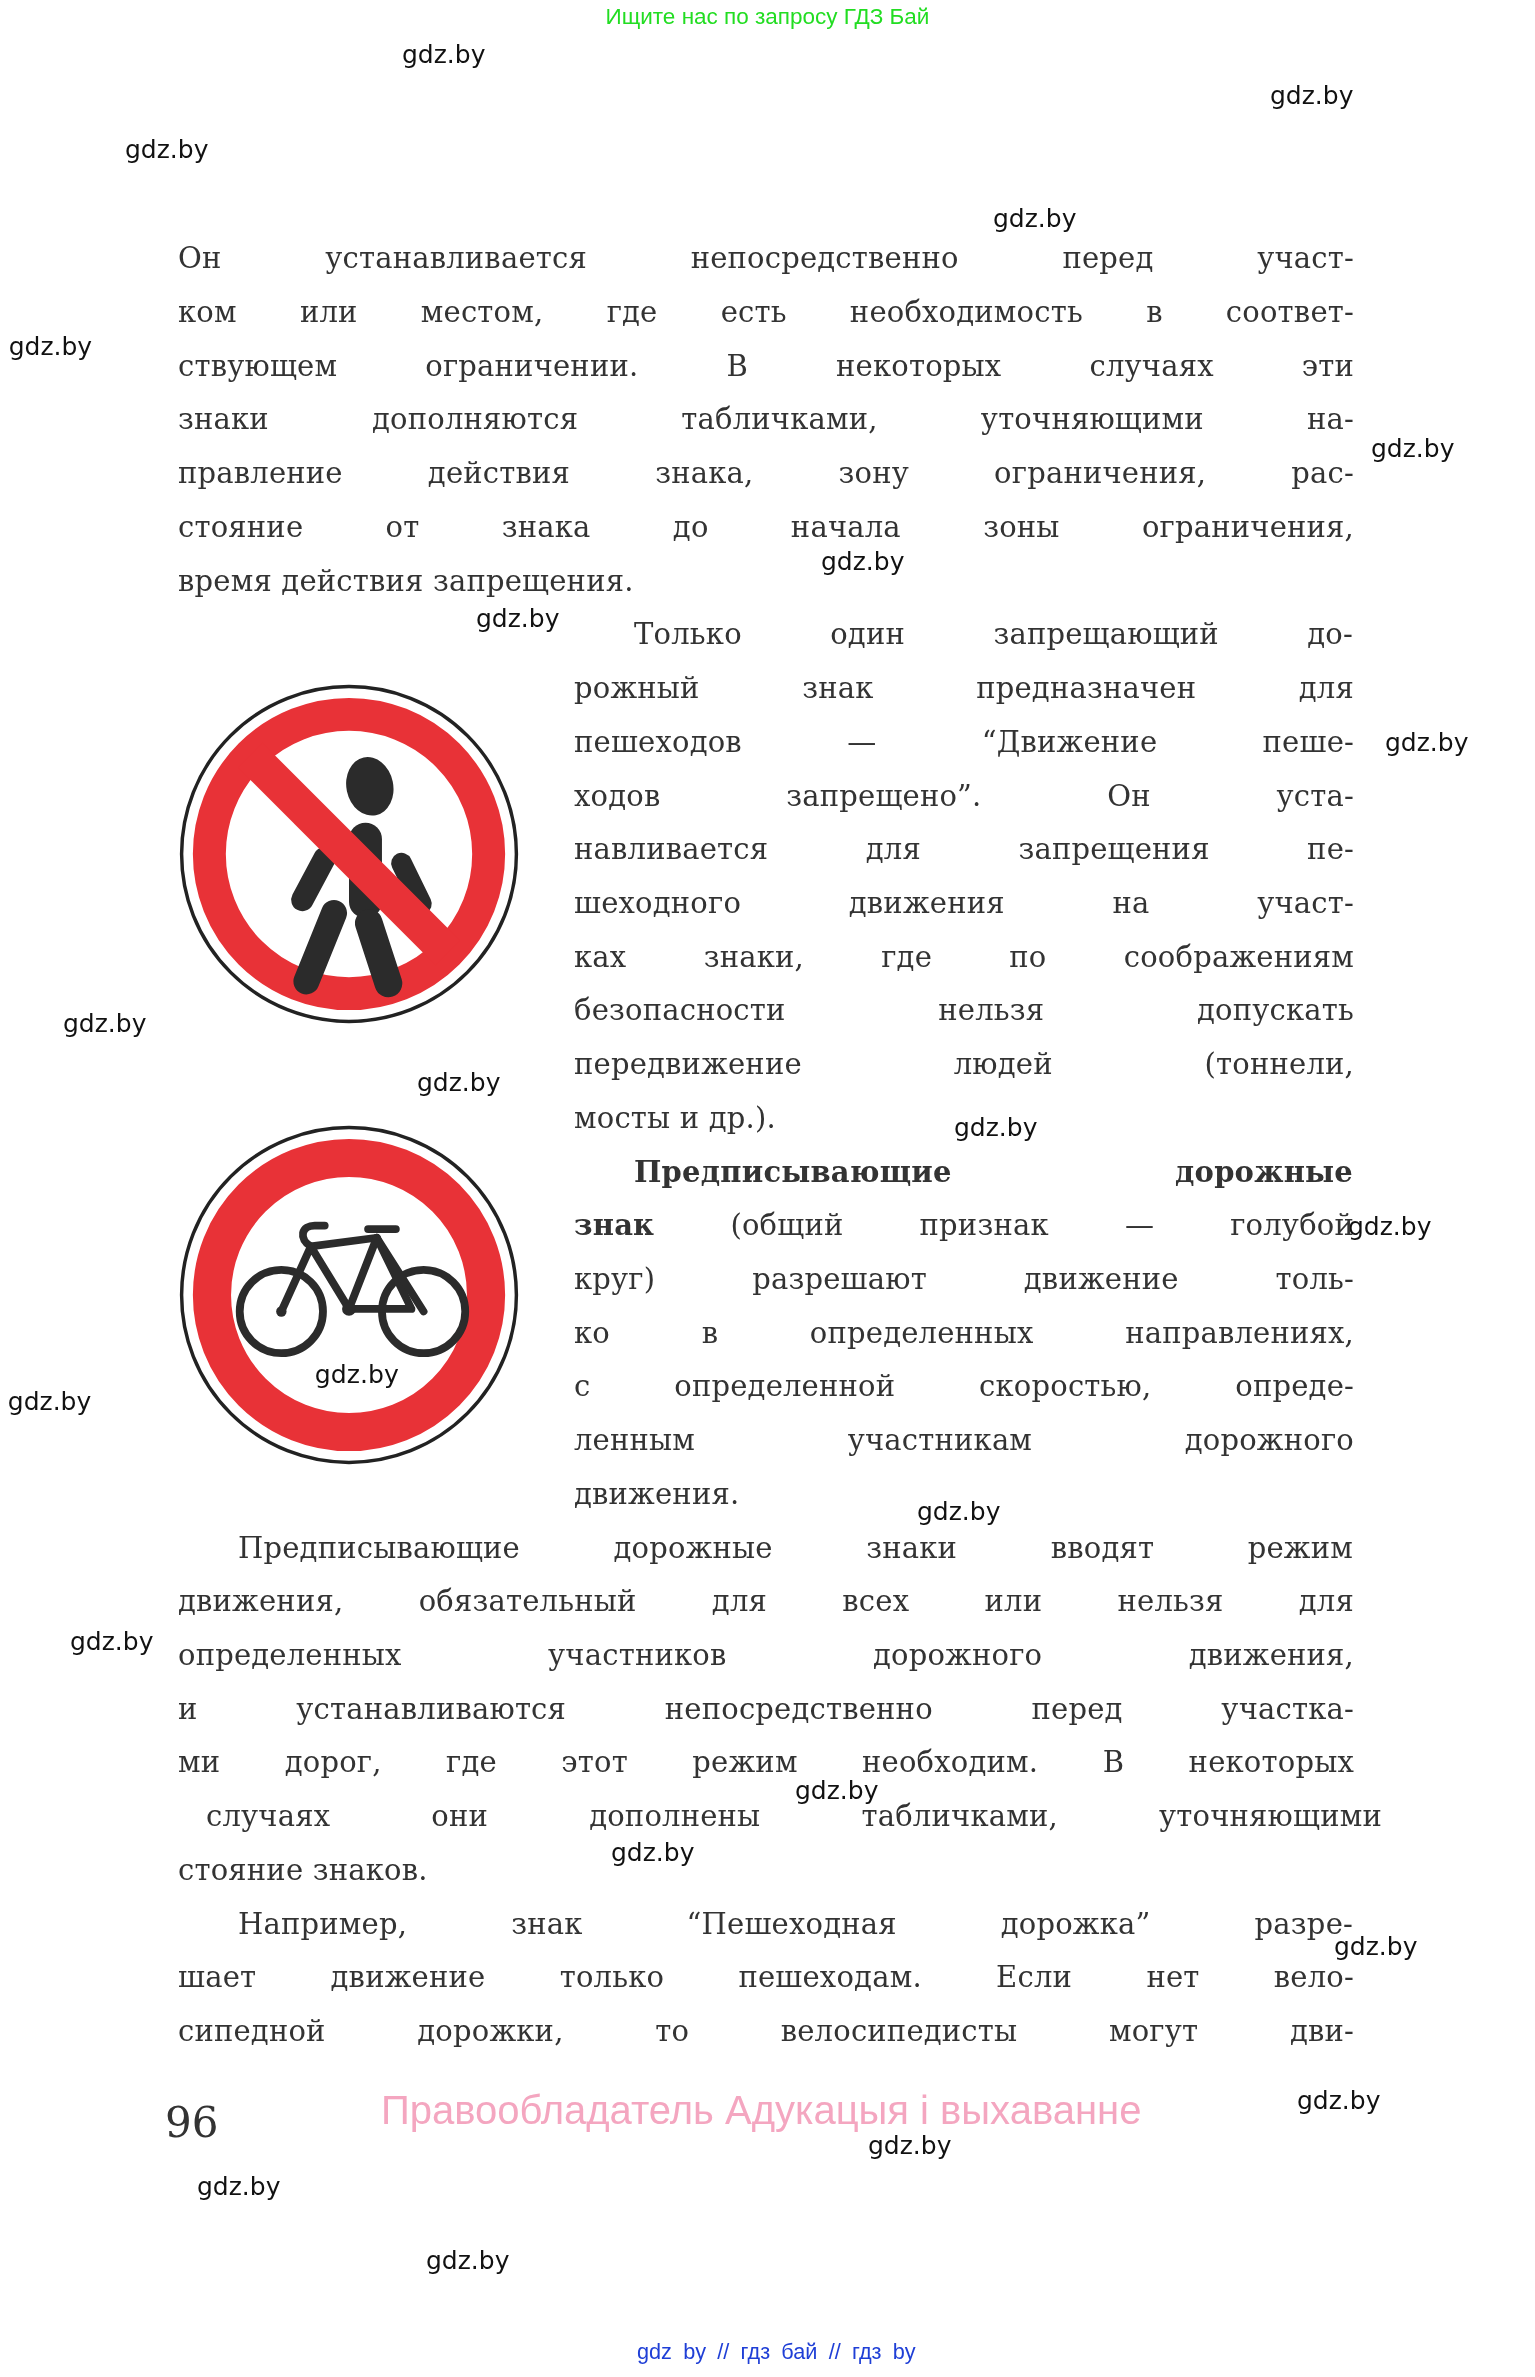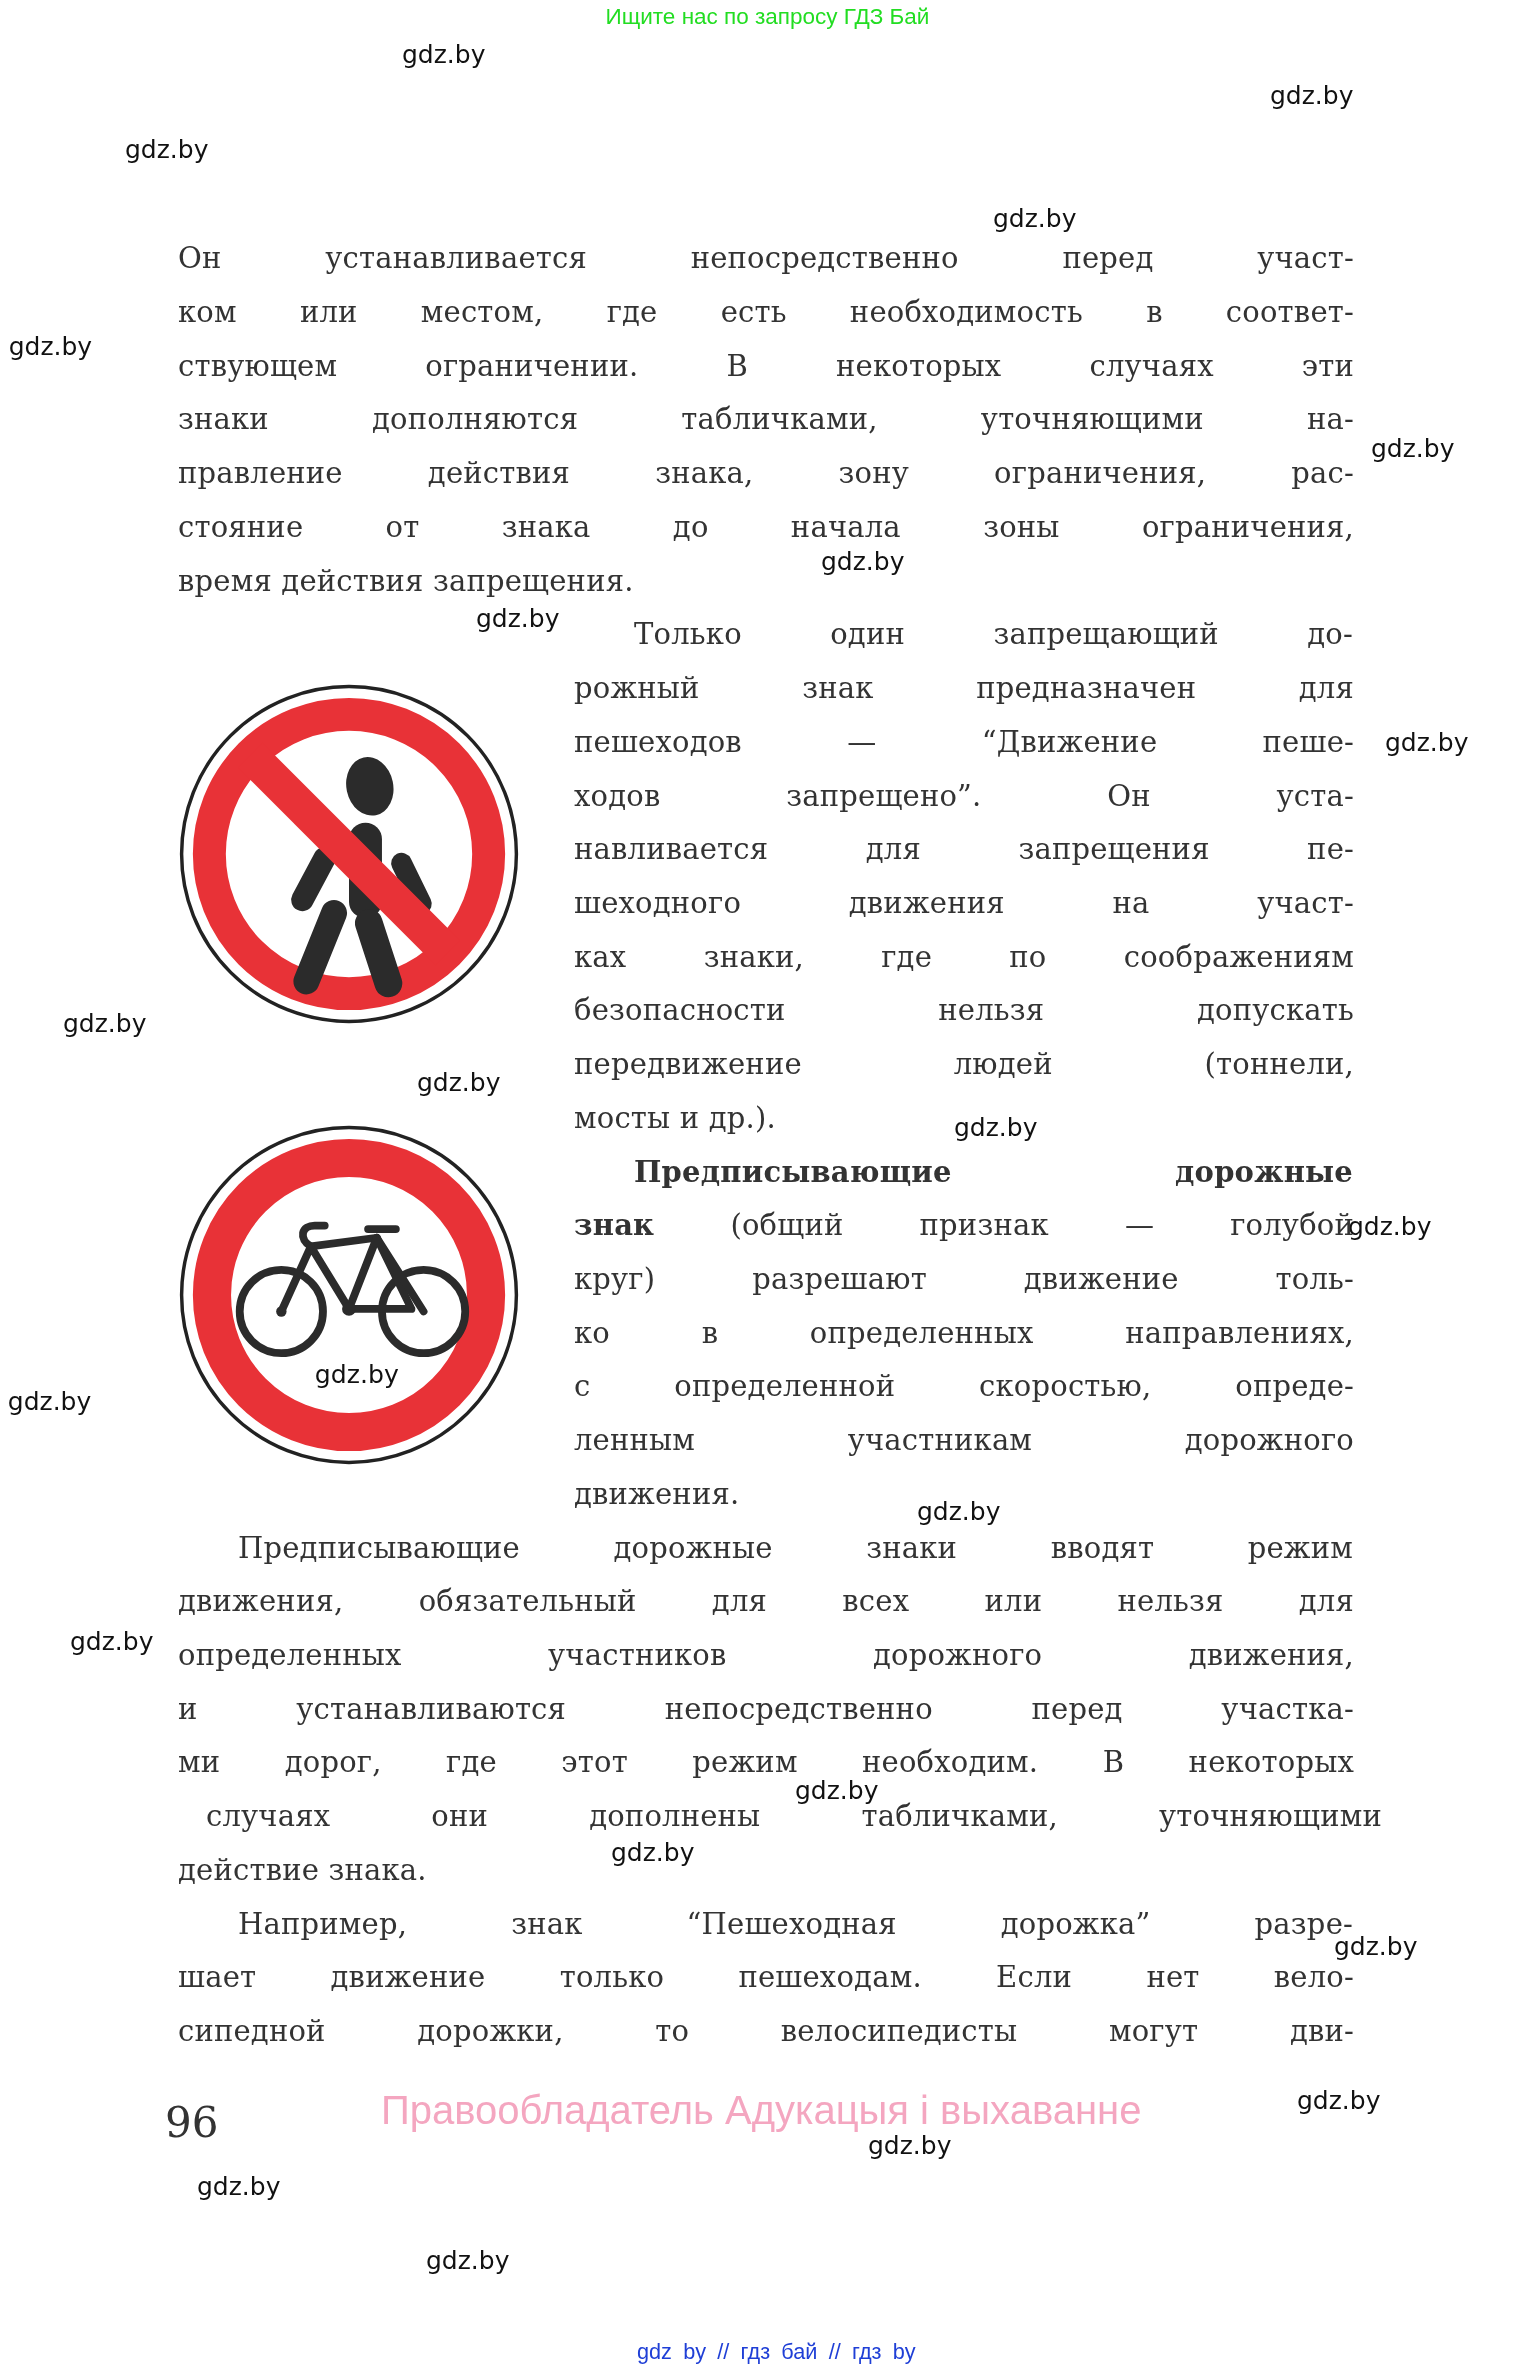--- a/index.html
+++ b/index.html
@@ -128,21 +128,21 @@
     <div class="abs line" style="left: 574px; width: 780px; top: 1480px;">движения.</div>
   </div>
 
 <div id="p4">
     <div class="abs line just" style="left: 238px; width: 1115px; top: 1534px;">Предписывающие дорожные знаки вводят режим</div>
     <div class="abs line just" style="left: 178px; width: 1176px; top: 1587px;">движения, обязательный для всех или нельзя для</div>
     <div class="abs line just" style="left: 178px; width: 1176px; top: 1641px;">определенных участников дорожного движения,</div>
     <div class="abs line just" style="left: 178px; width: 1176px; top: 1695px;">и устанавливаются непосредственно перед участка-</div>
     <div class="abs line just" style="left: 178px; width: 1176px; top: 1748px;">ми дорог, где этот режим необходим. В некоторых</div>
     <div class="abs line just" style="left: 178px; width: 1176px; top: 1802px; margin-left: 28px;">случаях они дополнены табличками, уточняющими</div>
-    <div class="abs line" style="left: 178px; width: 1176px; top: 1856px;">действие знака.</div>
+    <div class="abs line" style="left: 178px; width: 1176px; top: 1856px;">стояние знаков.</div>
   </div>
 <div id="p5">
     <div class="abs line just" style="left: 238px; width: 1115px; top: 1910px;">Например, знак “Пешеходная дорожка” разре-</div>
     <div class="abs line just" style="left: 178px; width: 1176px; top: 1963px;">шает движение только пешеходам. Если нет вело-</div>
     <div class="abs line just" style="left: 178px; width: 1176px; top: 2017px;">сипедной дорожки, то велосипедисты могут дви-</div>
   </div>
 
 <div class="abs page-num" style="left:165px; top:2098px;">96</div>
 <div class="abs copyright" style="left:381px; top:2088px;">Правообладатель Адукацыя і выхаванне</div>
 <div class="abs footer-links" style="left:637px; top:2339px;">gdz by  //  гдз бай  //  гдз by</div>

